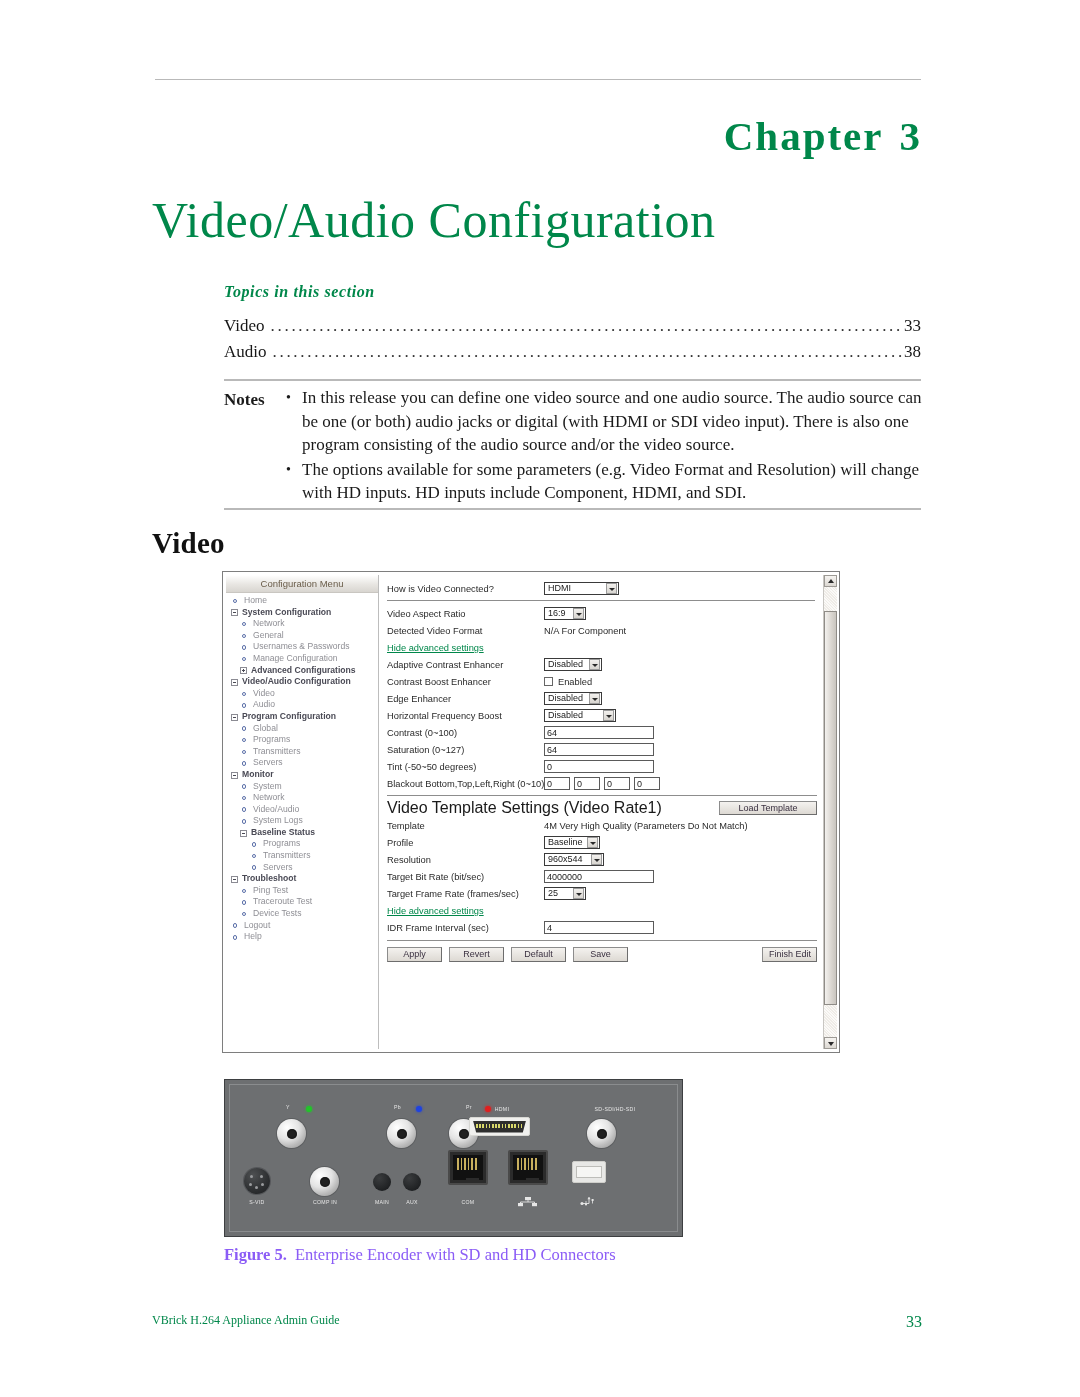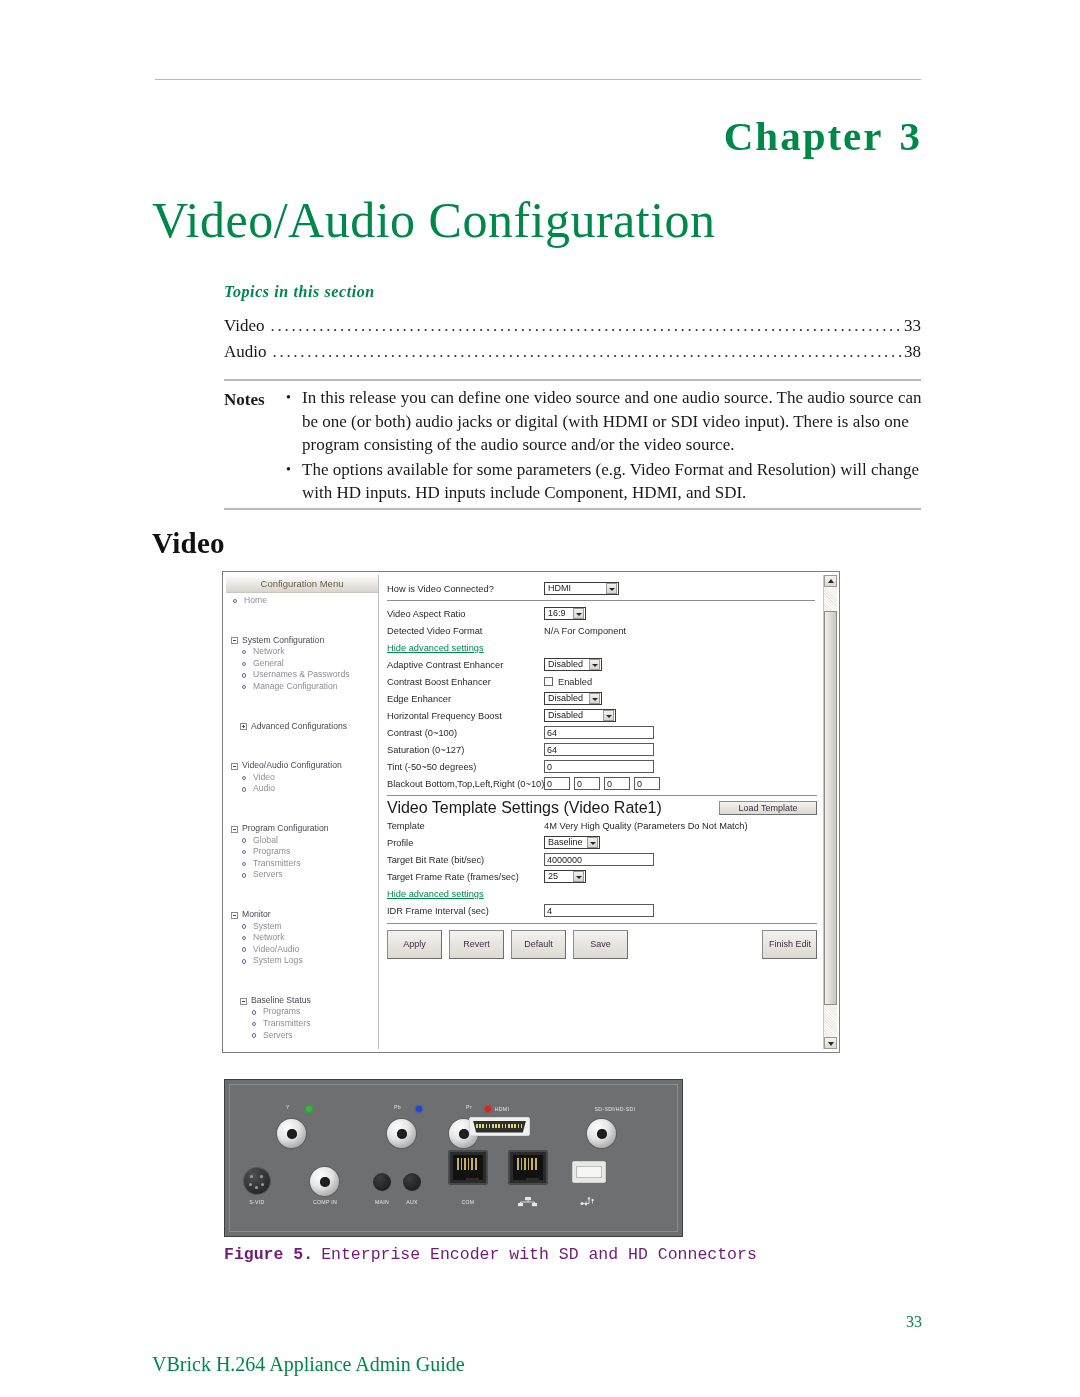--- a/index.html
+++ b/index.html
@@ -190,23 +190,22 @@
     height: 11.6px;
     font-size: 8.6px;
     color: #8e8e94;
     white-space: nowrap;
     line-height: 11.6px;
   }
   .sb-item.l0 { padding-left: 5px; }
   .sb-item.l1 { padding-left: 14px; }
   .sb-item.l2 { padding-left: 24px; }
   .sb-item.bold {
-    font-weight: normal;
+    font-weight: bold;
     color: #4a4a55;
-    margin-top: 28px;
   }
   .ico {
     width: 9px;
     height: 9px;
     margin-right: 4px;
     flex: 0 0 auto;
     position: relative;
     display: inline-block;
   }
   .ico-dot::after {
@@ -375,21 +374,21 @@
   }
   .btn-load { width: 98px; }
 
   .btnbar {
     display: flex;
     align-items: center;
     border-top: 1px solid #8d8d8d;
     padding-top: 6px;
     margin-top: 4px;
   }
-  .btnbar .btn { width: 55px; margin-right: 7px; height: 29px; line-height: 13px;}
+  .btnbar .btn { width: 55px; margin-right: 7px; height: 15px; line-height: 13px;}
   .btnbar .spacer { flex: 1 1 auto; }
   .btn-finish { width: 93px; margin-right: 0 !important; }
 
   
   .scroll {
     position: absolute;
     right: 2px; top: 3px;
     width: 13px;
     bottom: 3px;
     background: #f2f0ec;
@@ -563,36 +562,35 @@
     width: 100%; height: 100%;
     background: #f6f6f4;
     border: 1px solid #bdbdb9;
     box-sizing: border-box;
   }
 
   
   .caption {
     position: absolute;
     left: 224px; top: 1245px;
-    font-family: Liberation Mono, monospace;
+    font-family: Liberation Serif, serif;
     font-size: 16.5px;
-    color: #701a75;
+    color: #8b5cf6;
     white-space: nowrap;
   }
   .caption b { font-weight: bold; margin-right: 8px; }
 
   
   .footer-left {
     position: absolute;
     left: 152px; top: 1313px;
     font-family: "Liberation Serif", serif;
-    font-size: 20px;
+    font-size: 12px;
     color: #00874a;
     white-space: nowrap;
-    margin-top: 40px;
   }
   .footer-right {
     position: absolute;
     right: 158px; top: 1313px;
     font-family: "Liberation Serif", serif;
     font-size: 16px;
     color: #00874a;
   }
 </style>
 </head>
@@ -883,20 +881,29 @@
         <div class="frow">
           <div class="flabel">Profile</div>
           <div class="fval">
             <div class="sel" style="width:56px">
               <span class="lbl">Baseline</span>
               <span class="arrowbox"></span>
             </div>
           </div>
         </div>
 
+        <div class="frow">
+          <div class="flabel">Resolution</div>
+          <div class="fval">
+            <div class="sel" style="width:60px">
+              <span class="lbl">960x544</span>
+              <span class="arrowbox"></span>
+            </div>
+          </div>
+        </div>
 
         <div class="frow">
           <div class="flabel">Target Bit Rate (bit/sec)</div>
           <div class="fval">
             <input class="txt" style="width: 110px;" value="4000000">
           </div>
         </div>
 
         <div class="frow">
           <div class="flabel">Target Frame Rate (frames/sec)</div>

